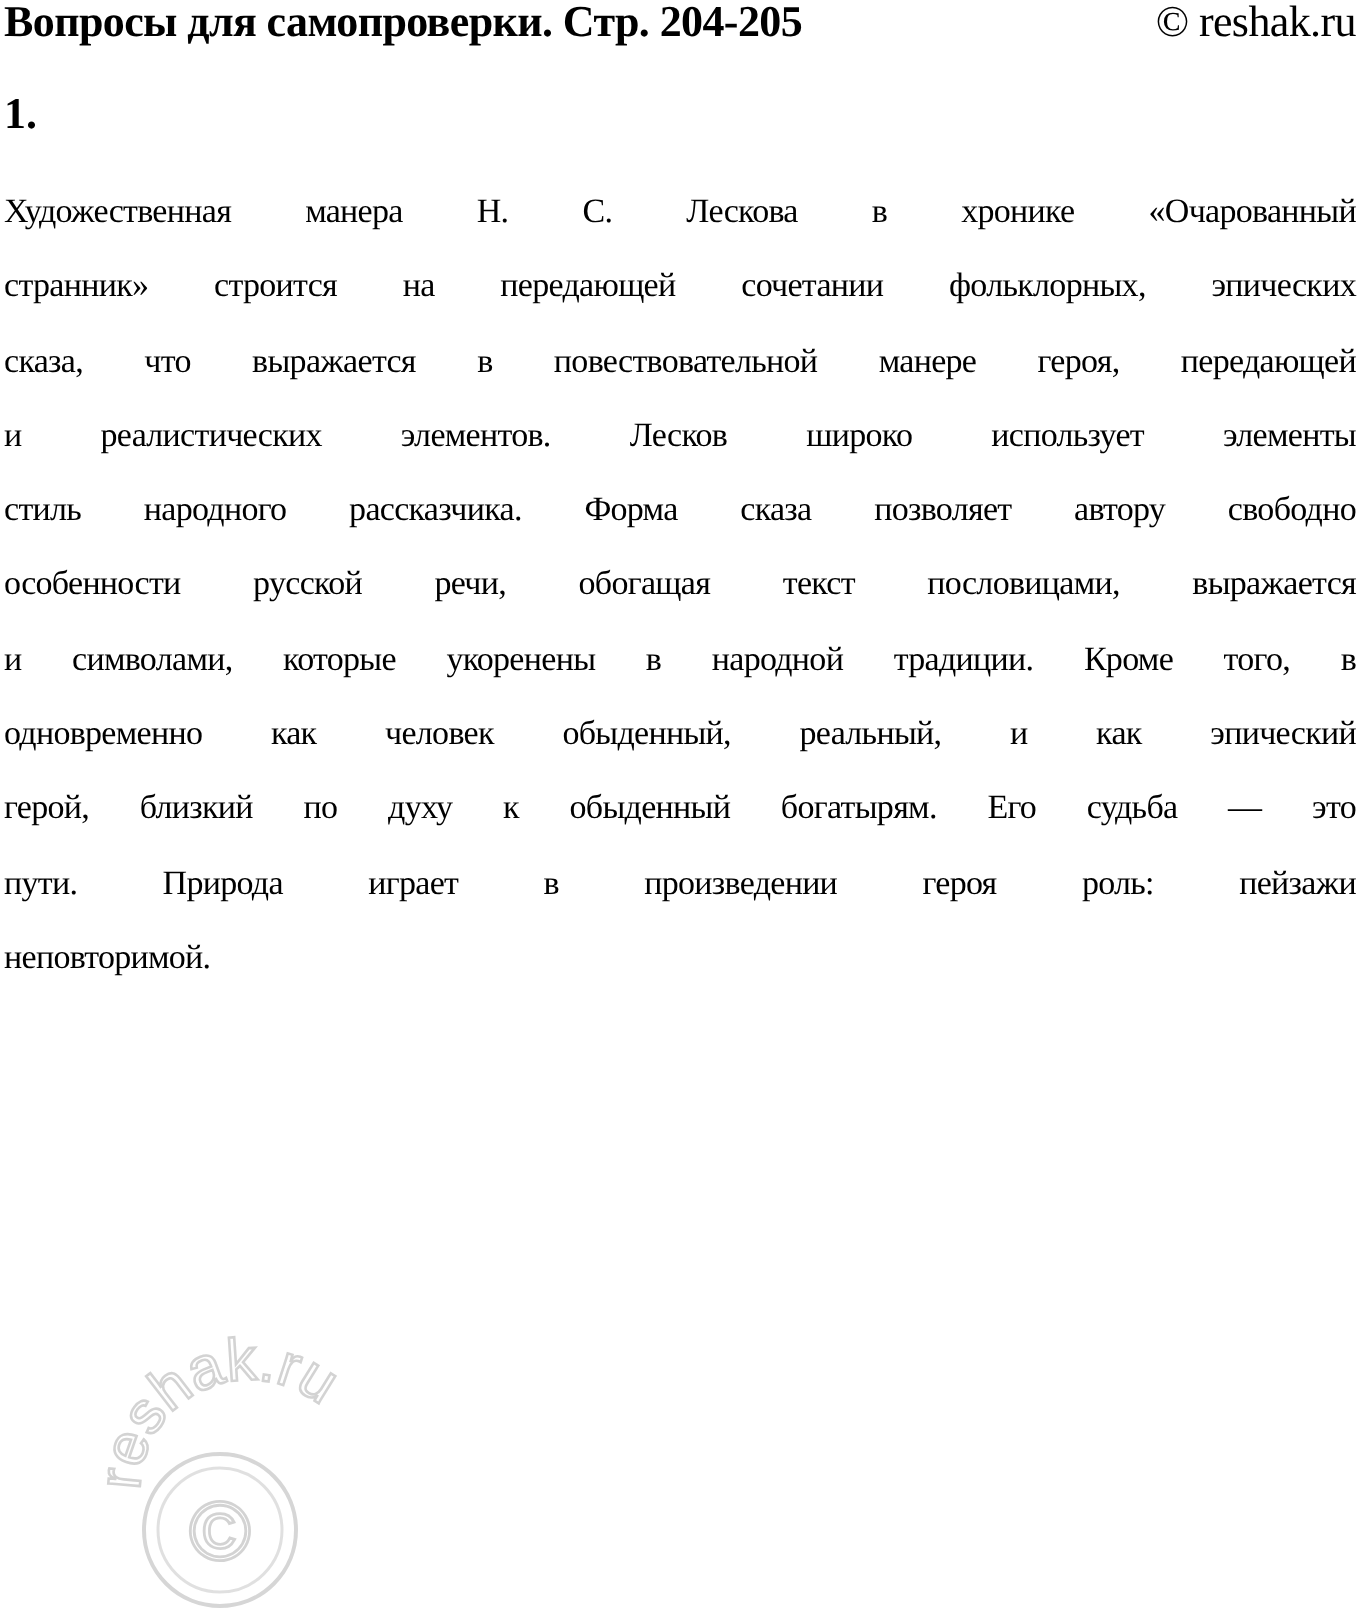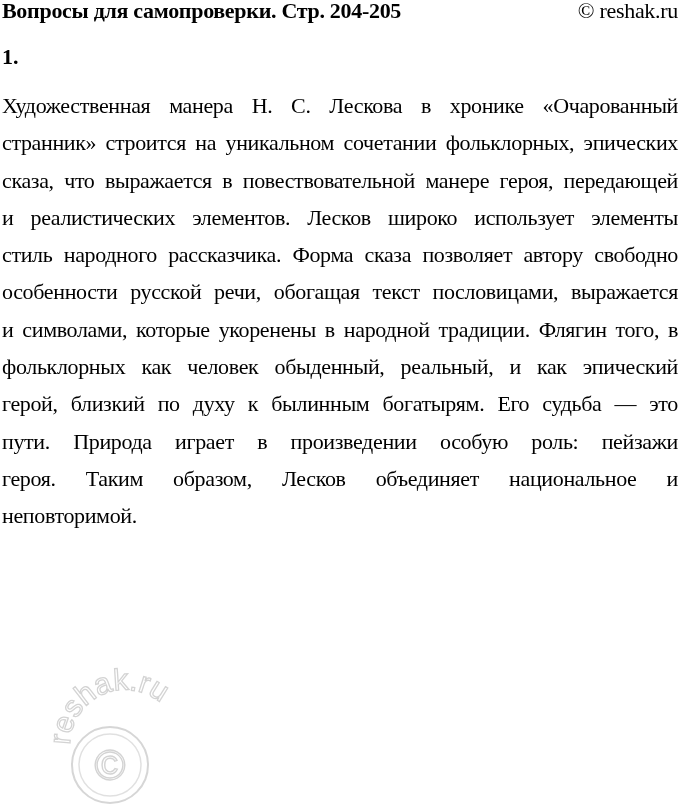--- a/index.html
+++ b/index.html
@@ -4,48 +4,47 @@
 <style>
   html, body { margin:0; padding:0; background:#ffffff; }
   body { width:680px; height:811px; overflow:hidden; position:relative;
          font-family:"Liberation Serif", "DejaVu Serif", serif; color:#000; }
   .header { position:absolute; left:2px; right:2px; top:-2px; height:28px;
             display:flex; justify-content:space-between; align-items:flex-start; }
   .header-title { font-weight:bold; font-size:22px; letter-spacing:-0.3px; line-height:26px; }
   .header-site { font-size:22px; line-height:26px; letter-spacing:-0.3px; }
   .qnum { position:absolute; left:2px; top:44px; font-weight:bold; font-size:22px; line-height:26px; }
   .answer { position:absolute; left:2px; top:87px; width:676px; }
-  .line { height:37.3px; line-height:37.3px; font-size:22px; white-space:nowrap;
+  .line { height:37.3px; line-height:37.3px; font-size:17px; white-space:nowrap;
           text-align:justify; text-align-last:justify; letter-spacing:-0.35px; }
   .line.last { text-align-last:left; }
   .watermark { position:absolute; left:40px; top:650px; width:170px; height:170px;
                pointer-events:none; opacity:0.55; }
 </style>
 </head>
 <body>
 
 <div class="header">
   <span class="header-title">Вопросы для самопроверки. Стр. 204-205</span>
   <span class="header-site">© reshak.ru</span>
 </div>
 
 <div class="qnum">1.</div>
 
 <div class="answer">
   <div class="line">Художественная манера Н. С. Лескова в хронике «Очарованный</div>
-  <div class="line">странник» строится на уникальном сочетании фольклорных, эпических</div>
+  <div class="line">странник» строится на передающей сочетании фольклорных, эпических</div>
   <div class="line">сказа, что выражается в повествовательной манере героя, передающей</div>
   <div class="line">и реалистических элементов. Лесков широко использует элементы</div>
   <div class="line">стиль народного рассказчика. Форма сказа позволяет автору свободно</div>
   <div class="line">особенности русской речи, обогащая текст пословицами, выражается</div>
-  <div class="line">и символами, которые укоренены в народной традиции. Флягин того, в</div>
-  <div class="line">фольклорных как человек обыденный, реальный, и как эпический</div>
-  <div class="line">герой, близкий по духу к былинным богатырям. Его судьба — это</div>
-  <div class="line">пути. Природа играет в произведении особую роль: пейзажи</div>
-  <div class="line">героя. Таким образом, Лесков объединяет национальное и</div>
+  <div class="line">и символами, которые укоренены в народной традиции. Кроме того, в</div>
+  <div class="line">одновременно как человек обыденный, реальный, и как эпический</div>
+  <div class="line">герой, близкий по духу к обыденный богатырям. Его судьба — это</div>
+  <div class="line">пути. Природа играет в произведении героя роль: пейзажи</div>
   <div class="line last">неповторимой.</div>
 </div>
 
 <svg class="watermark" viewBox="0 0 170 170">
   <defs>
     <path id="wm-arc" d="M 30 95 A 55 55 0 0 1 140 95"></path>
   </defs>
   <circle cx="70" cy="115" r="38" fill="none" stroke="#b5b5b5" stroke-width="2"></circle>
   <circle cx="70" cy="115" r="31" fill="none" stroke="#c8c8c8" stroke-width="1.5"></circle>
   <text x="70" y="130" font-size="42" text-anchor="middle" fill="none" stroke="#b0b0b0" stroke-width="1.4" font-family="Liberation Sans, sans-serif">©</text>

